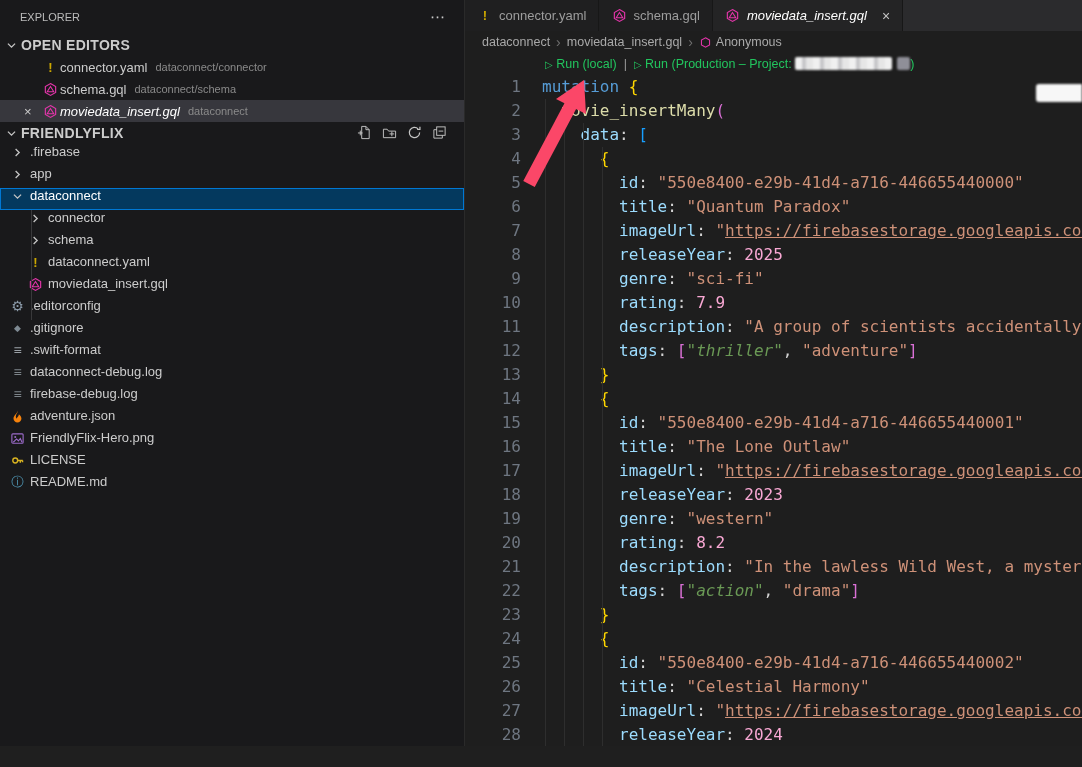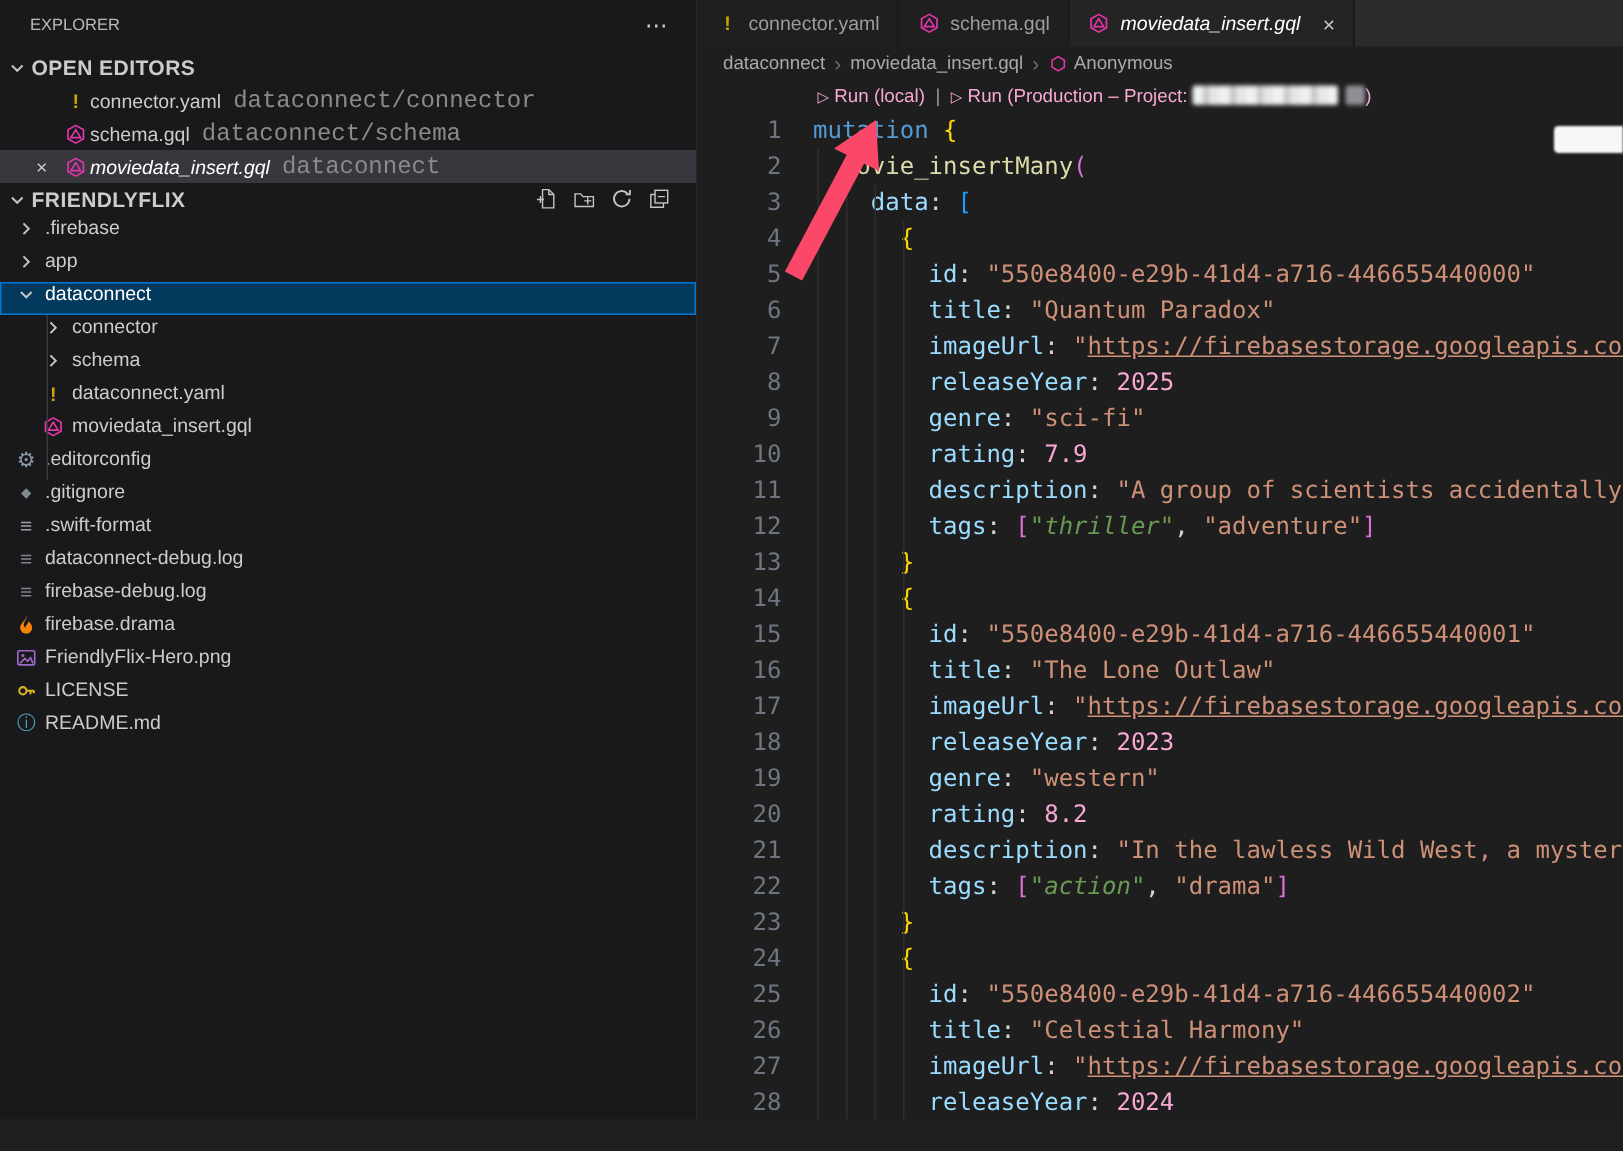--- a/index.html
+++ b/index.html
@@ -22,21 +22,21 @@
   .chev-slot{width:16px;height:16px;display:inline-flex;align-items:center;justify-content:center;}
   .ws-actions{margin-left:auto;display:flex;gap:9px;padding-right:16px;}
   .ws-actions span{width:16px;height:16px;display:inline-flex;cursor:pointer;}
 
   .oe-row{height:22px;display:flex;align-items:center;padding-left:24px;cursor:pointer;color:#cccccc;}
   .oe-row.active{background:#37373d;color:#ffffff;}
   .close-slot{width:17px;font-size:13px;color:#cccccc;flex:none;}
   .ficon{width:19px;height:16px;display:inline-flex;align-items:center;justify-content:center;flex:none;}
   .fname{white-space:nowrap;}
   .fname.it{font-style:italic;}
-  .fpath{margin-left:8px;font-size:16px;color:#8a8a8a;white-space:nowrap;font-family:Liberation Mono, monospace;}
+  .fpath{margin-left:8px;font-size:11px;color:#8a8a8a;white-space:nowrap;}
 
   .tree{position:relative;}
   .trow{height:22px;display:flex;align-items:flex-start;cursor:pointer;color:#cccccc;}
   .trow.selected{background:#04395e;box-shadow:inset 0 0 0 1px #0078d4;color:#ffffff;}
   .indent{display:inline-block;height:1px;flex:none;}
   .tlabel{margin-left:3px;white-space:nowrap;}
   .tree-guide{position:absolute;left:31px;top:66px;height:110px;width:1px;background:#39393b;}
 
   .ic{width:16px;height:16px;display:inline-flex;align-items:center;justify-content:center;}
   svg.ic{width:15px;height:15px;}
@@ -61,21 +61,21 @@
   .breadcrumb{height:22px;display:flex;align-items:center;padding-left:17px;gap:6px;
     font-size:12.5px;color:#a9a9a9;background:#1e1e1e;}
   .bc-sep{color:#6f6f6f;font-size:14px;}
   .bc-item{cursor:pointer;display:flex;align-items:center;gap:4px;}
   .bc-ic{display:inline-flex;align-items:center;}
 
   .codearea{position:absolute;top:53px;left:0;right:0;bottom:0;background:#1e1e1e;
     font-family:"DejaVu Sans Mono",monospace;}
   .codelens{height:22px;line-height:22px;padding-left:80px;font-size:12.5px;color:#999999;
     font-family:"Liberation Sans",sans-serif;white-space:nowrap;}
-  .lens-link{cursor:pointer;color:#f9a8d4;}
+  .lens-link{cursor:pointer;color:#22c55e;}
   .lens-play{font-size:10px;}
   .lens-sep{margin:0 7px;color:#999999;}
   .redact{display:inline-block;vertical-align:-2px;border-radius:2px;filter:blur(1.3px);}
   .redact-wide{width:97px;height:13px;
     background:repeating-linear-gradient(90deg,#f0f0f0 0 7px,#c6c6c9 7px 11px,#e6e6e6 11px 18px);}
   .redact-sm{width:13px;height:13px;background:#8f8f98;margin-left:5px;}
   .redact-corner{position:absolute;top:31px;right:0;width:46px;height:18px;background:#f7f7f7;
     border-radius:3px 0 0 3px;filter:blur(.8px);}
 
   .cl{display:flex;height:24px;line-height:24px;font-size:16px;white-space:pre;}
@@ -287,21 +287,21 @@
           </span>
           <span class="tlabel">firebase-debug.log</span>
         </div>
         <div class="trow">
           <span class="indent" style="width: 8px;"></span>
           <span class="ficon">
             <svg class="ic" viewBox="0 0 16 16">
               <path d="M8.2 1.6c.5 2.5-2 3.9-2 6.3 0 1 .5 1.9 1.2 2.5-.4-2 2.3-2.6 2-4.9 1.7 1.2 2.8 3 2.8 4.7 0 2.4-1.9 4.2-4.2 4.2S3.7 12.6 3.7 10.2c0-3.5 4-5.1 4.5-8.6Z" fill="#f6820c"></path>
             </svg>
           </span>
-          <span class="tlabel">firebase.drama</span>
+          <span class="tlabel">adventure.json</span>
         </div>
         <div class="trow">
           <span class="indent" style="width: 8px;"></span>
           <span class="ficon">
             <svg class="ic" viewBox="0 0 16 16">
               <rect x="2" y="3" width="12" height="10" rx="1" fill="none" stroke="#9b6bc9" stroke-width="1.2"></rect>
               <circle cx="5.6" cy="6.4" r="1.1" fill="#9b6bc9"></circle>
               <path d="M3.5 12 7 8.5l2 2 2-2.5 1.8 4" fill="none" stroke="#9b6bc9" stroke-width="1.2"></path>
             </svg>
           </span>

